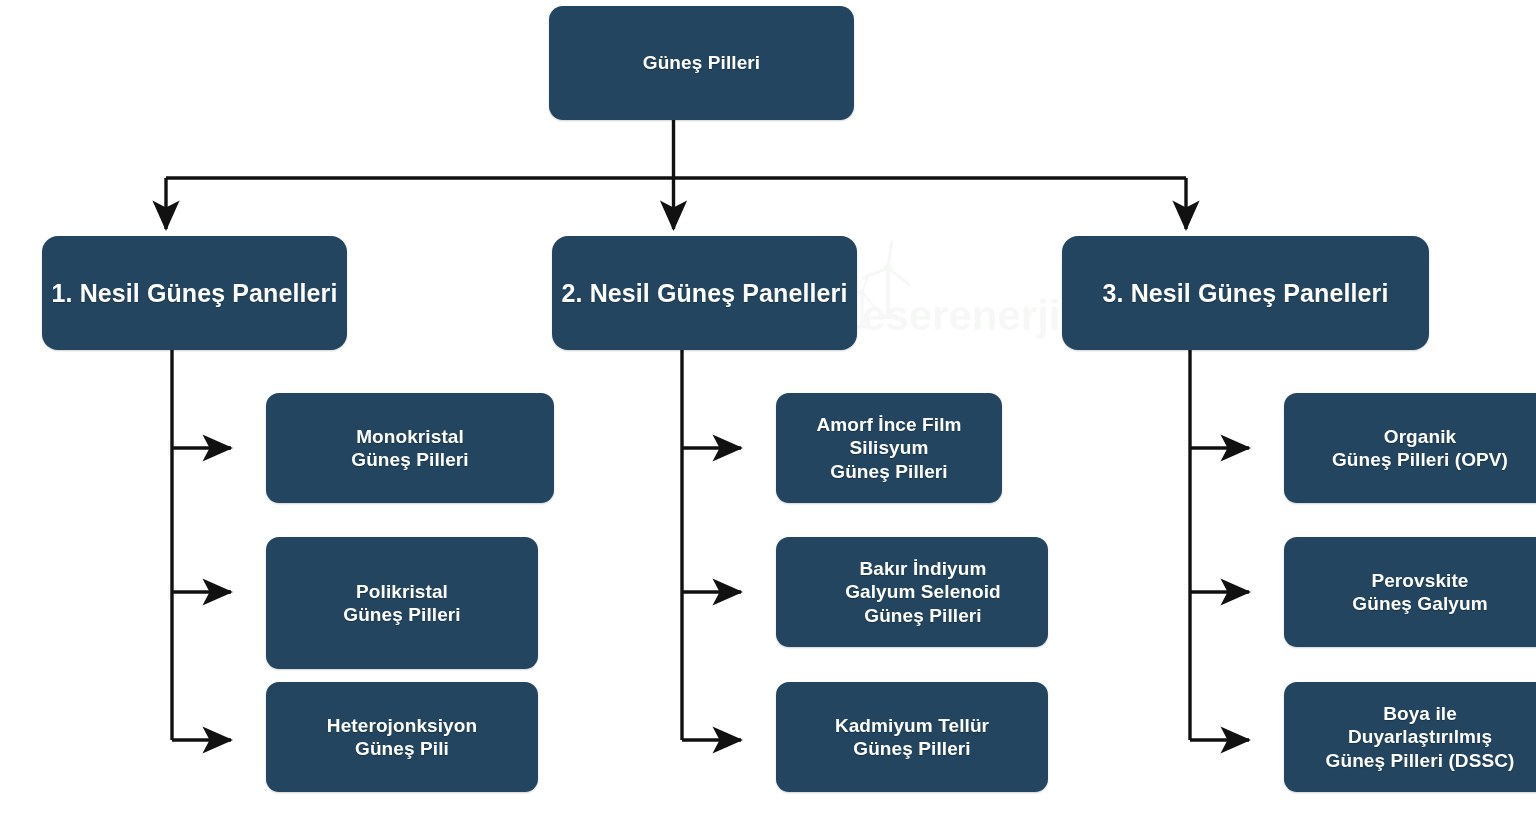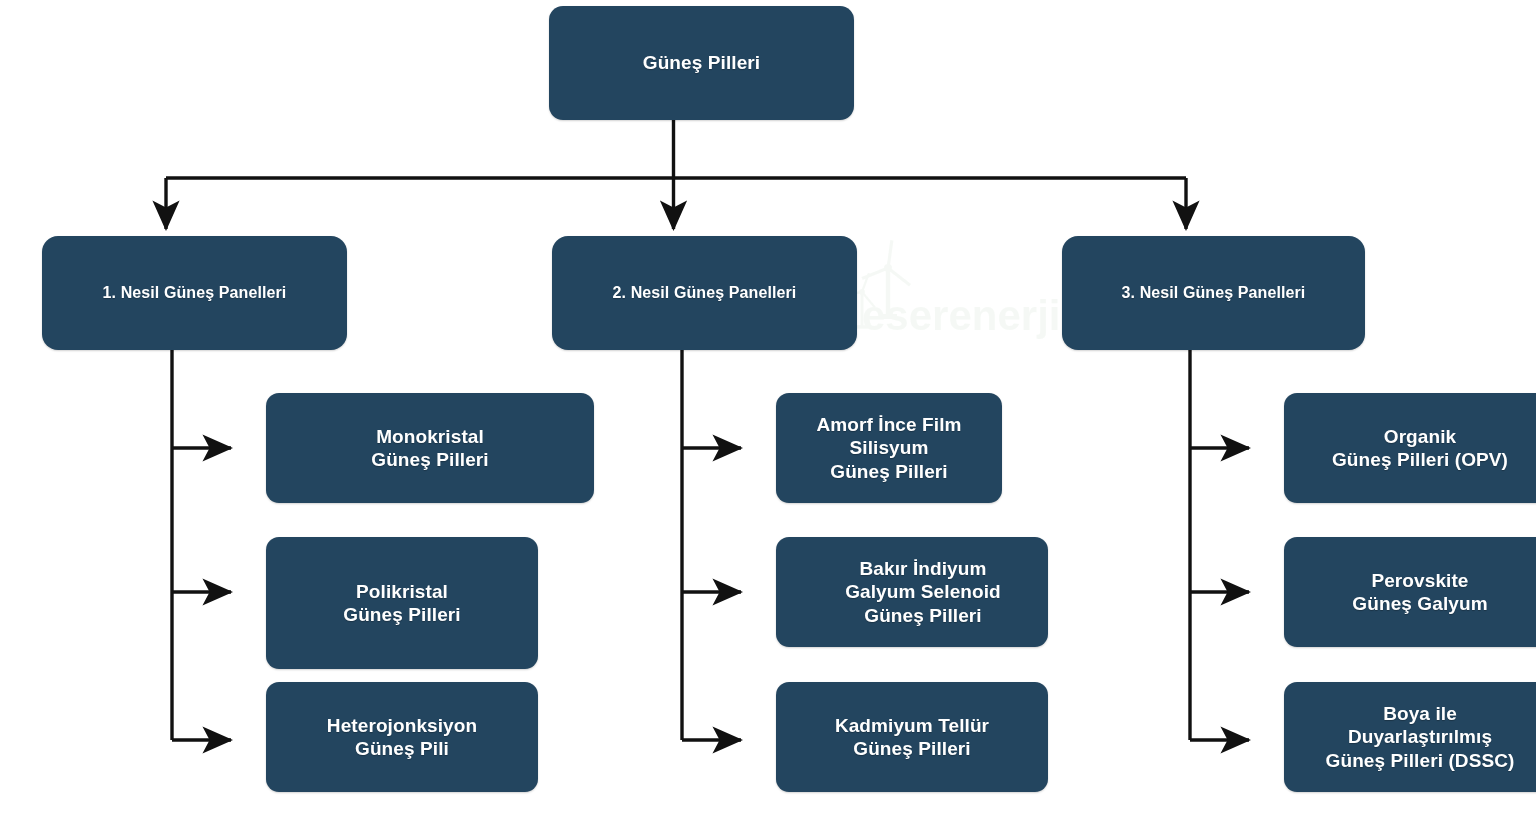--- a/index.html
+++ b/index.html
@@ -49,21 +49,21 @@
     letter-spacing: 0.1px;
     box-shadow: 0 1px 2px rgba(0,0,0,0.18);
     padding: 4px 8px;
     z-index: 3;
     margin-left: 28px;
   }
   .node-root {
     font-size: 19px;
   }
   .node-gen {
-    font-size: 16px;
+    font-size: 25px;
     border-radius: 16px;
   }
   .node-leaf {
     font-size: 19px;
     border-radius: 13px;
   }
   .node-label {
     white-space: pre-line;
     text-shadow: 0 1px 1px rgba(0,0,0,0.25);
   }
@@ -132,21 +132,21 @@
     </g>
   </svg>
 
   <div class="node node-root" style="left:521px; top:6px; width:305px; height:114px;">
     <span class="node-label">Güneş Pilleri</span>
   </div>
 
   <div class="node node-gen" style="left:14px; top:236px; width:305px; height:114px;">
     <span class="node-label">1. Nesil Güneş Panelleri</span>
   </div>
-  <div class="node node-leaf" style="left:238px; top:393px; width:328px; height:110px;">
+  <div class="node node-leaf" style="left:238px; top:393px; width:288px; height:110px;">
     <span class="node-label">Monokristal
 Güneş Pilleri</span>
   </div>
   <div class="node node-leaf" style="left:238px; top:537px; width:272px; height:132px;">
     <span class="node-label">Polikristal
 Güneş Pilleri</span>
   </div>
   <div class="node node-leaf" style="left:238px; top:682px; width:272px; height:110px;">
     <span class="node-label">Heterojonksiyon
 Güneş Pili</span>
@@ -163,21 +163,21 @@
   <div class="node node-leaf" style="left:748px; top:537px; width:272px; height:110px;padding-left:30px;">
     <span class="node-label">Bakır İndiyum
 Galyum Selenoid
 Güneş Pilleri</span>
   </div>
   <div class="node node-leaf" style="left:748px; top:682px; width:272px; height:110px;">
     <span class="node-label">Kadmiyum Tellür
 Güneş Pilleri</span>
   </div>
 
-  <div class="node node-gen" style="left:1034px; top:236px; width:303px; height:114px;">
+  <div class="node node-gen" style="left:1034px; top:236px; width:367px; height:114px;">
     <span class="node-label">3. Nesil Güneş Panelleri</span>
   </div>
   <div class="node node-leaf" style="left:1256px; top:393px; width:272px; height:110px;">
     <span class="node-label">Organik
 Güneş Pilleri (OPV)</span>
   </div>
   <div class="node node-leaf" style="left:1256px; top:537px; width:272px; height:110px;">
     <span class="node-label">Perovskite
 Güneş Galyum</span>
   </div>

